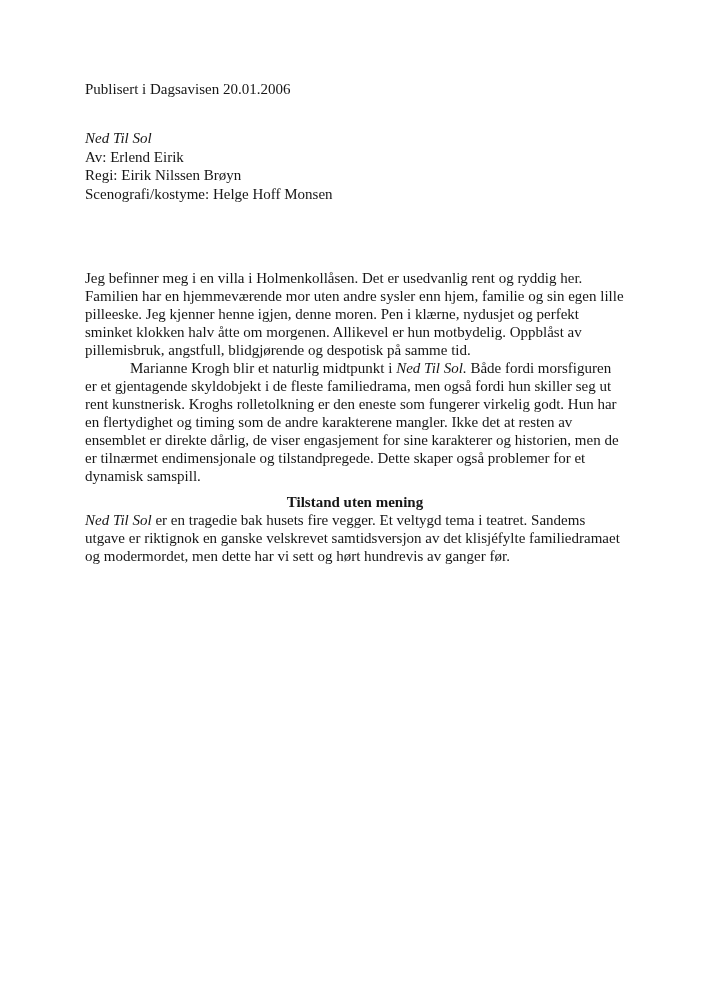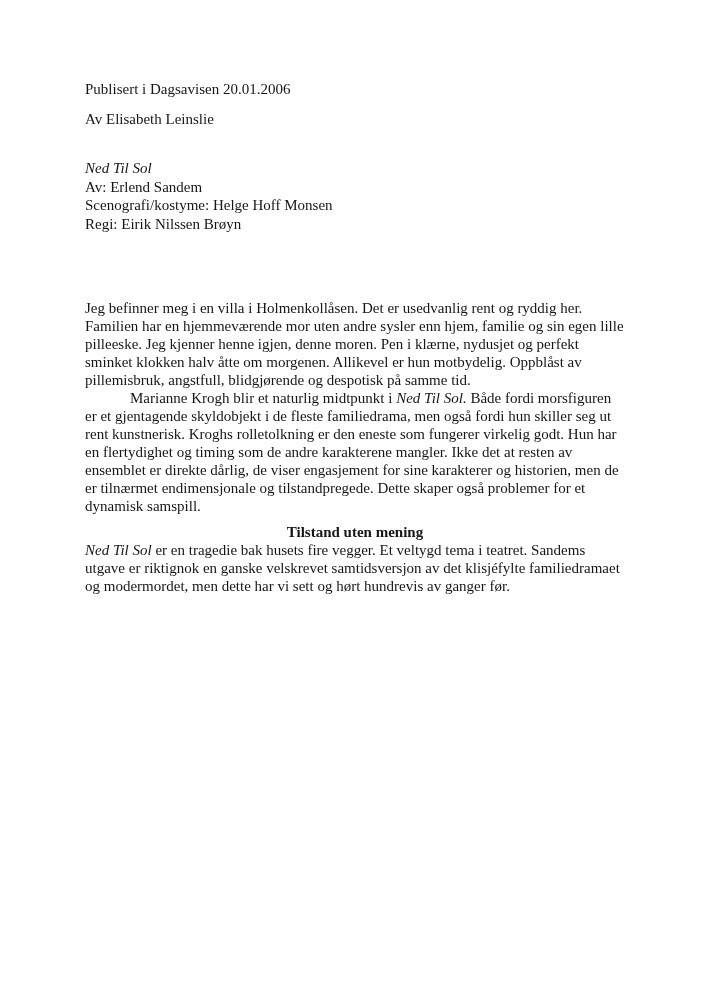--- a/index.html
+++ b/index.html
@@ -58,28 +58,27 @@
   }
 </style>
 </head>
 <body>
 
 <div class="page">
 
   <p class="published">Publisert i Dagsavisen 20.01.2006</p>
 
 
-  <p class="byline">Av Elisabeth Leinslie</p>
 
 
   <div class="credits">
     <p class="italic">Ned Til Sol</p>
-    <p>Av: Erlend Sandem</p>
+    <p>Av: Erlend Eirik</p>
+    <p>Regi: Eirik Nilssen Brøyn</p>
     <p>Scenografi/kostyme: Helge Hoff Monsen</p>
-    <p>Regi: Eirik Nilssen Brøyn</p>
   </div>
 
   <div class="body-text">
 
     <p class="p1">Jeg befinner meg i en villa i Holmenkollåsen. Det er usedvanlig rent og ryddig her. Familien har en hjemmeværende mor uten andre sysler enn hjem, familie og sin egen lille pilleeske. Jeg kjenner henne igjen, denne moren. Pen i klærne, nydusjet og perfekt sminket klokken halv åtte om morgenen. Allikevel er hun motbydelig. Oppblåst av pillemisbruk, angstfull, blidgjørende og despotisk på samme tid.</p>
 
     <p class="indent"><span>Marianne Krogh blir et naturlig midtpunkt i </span><span class="italic">Ned Til Sol.</span><span> Både fordi morsfiguren er et gjentagende skyldobjekt i de fleste familiedrama, men også fordi hun skiller seg ut rent kunstnerisk. Kroghs rolletolkning er den eneste som fungerer virkelig godt. Hun har en flertydighet og timing som de andre karakterene mangler. Ikke det at resten av ensemblet er direkte dårlig, de viser engasjement for sine karakterer og historien, men de er tilnærmet endimensjonale og tilstandpregede. Dette skaper også problemer for et dynamisk samspill.</span></p>
 
     <p class="section-heading">Tilstand uten mening</p>
 

